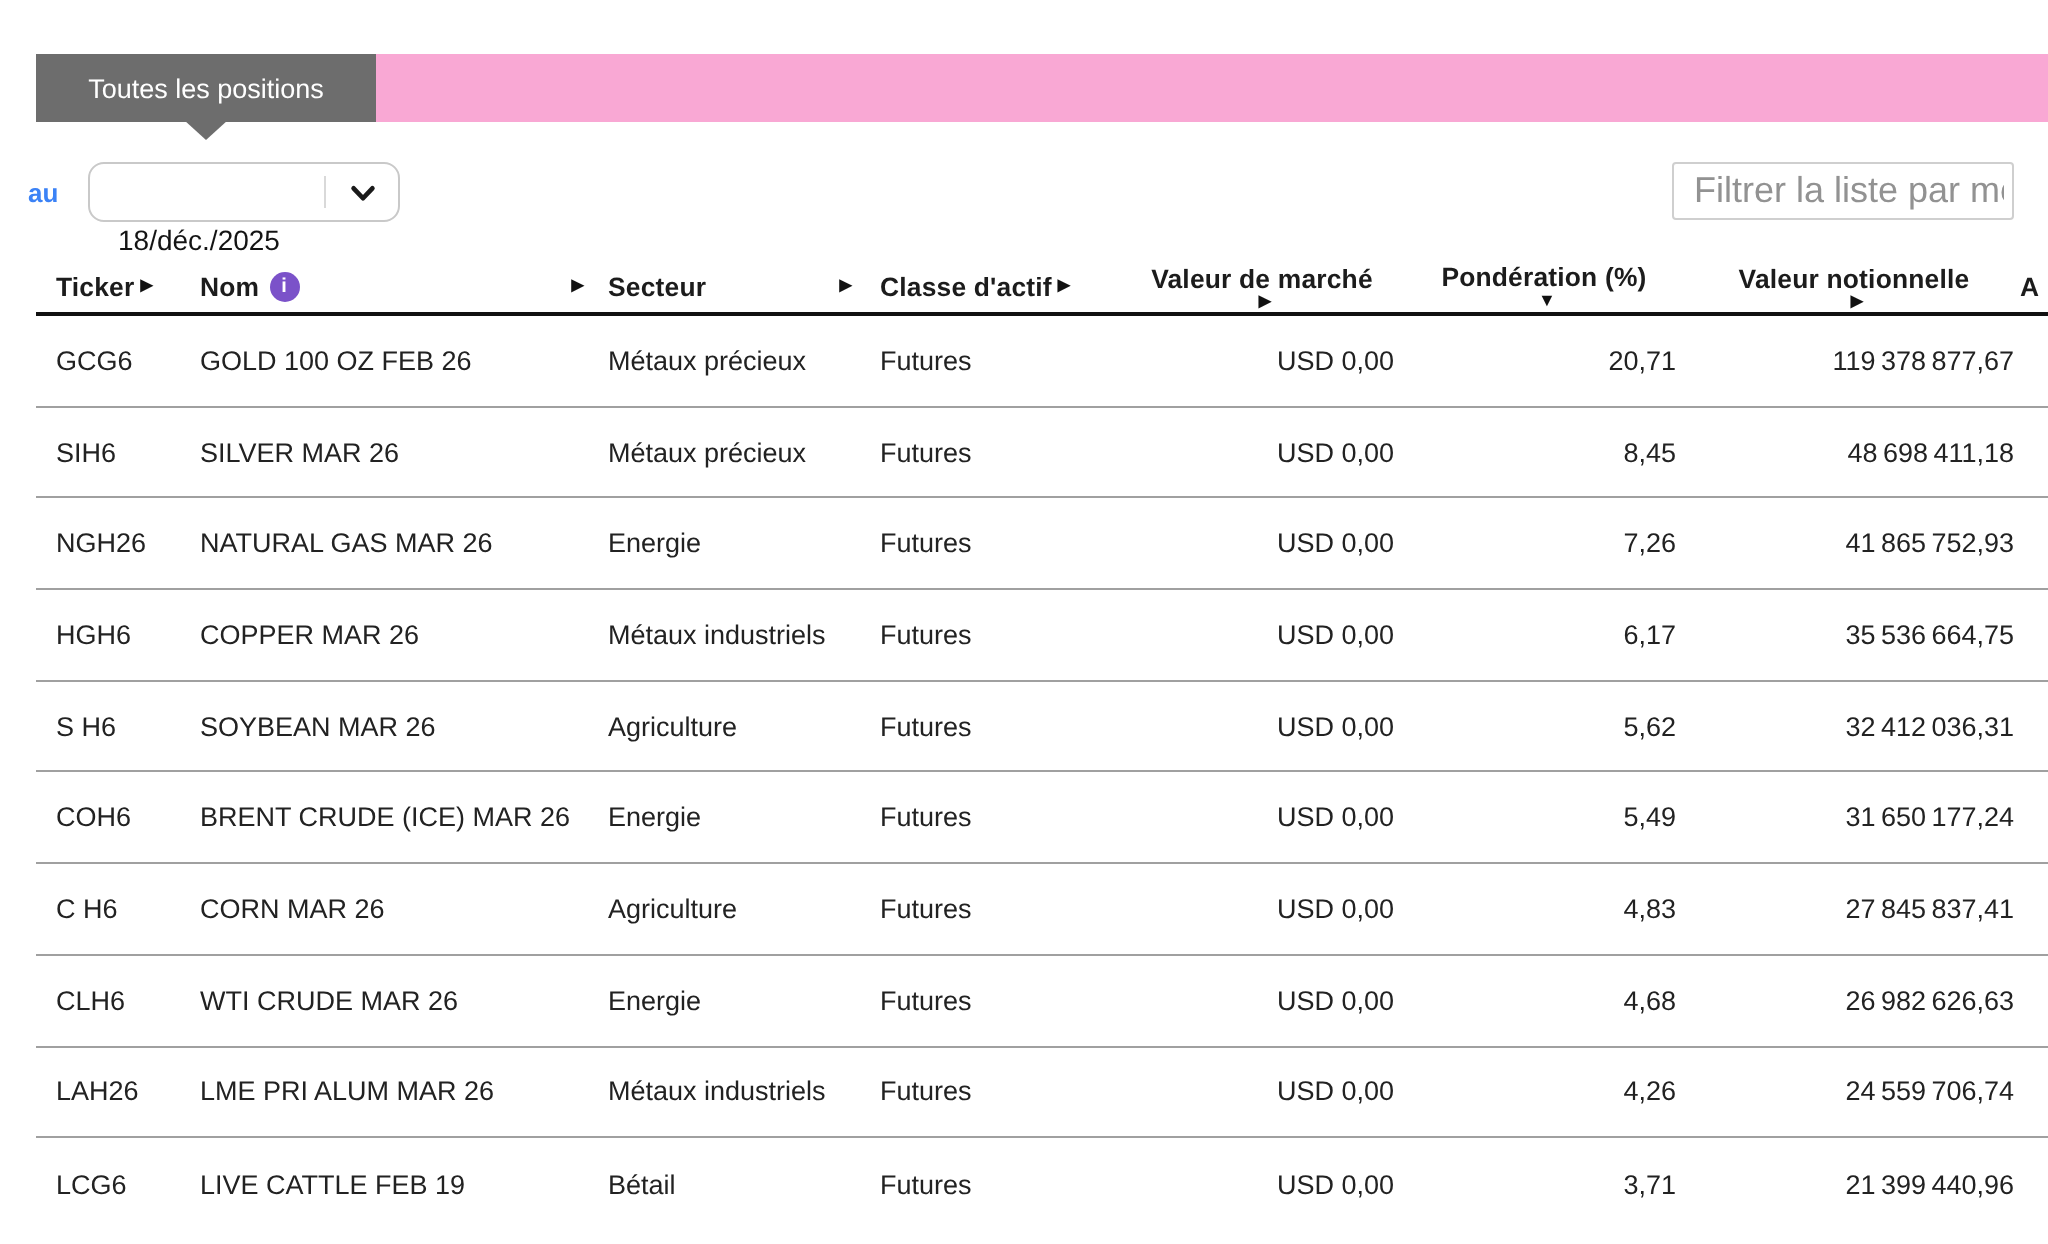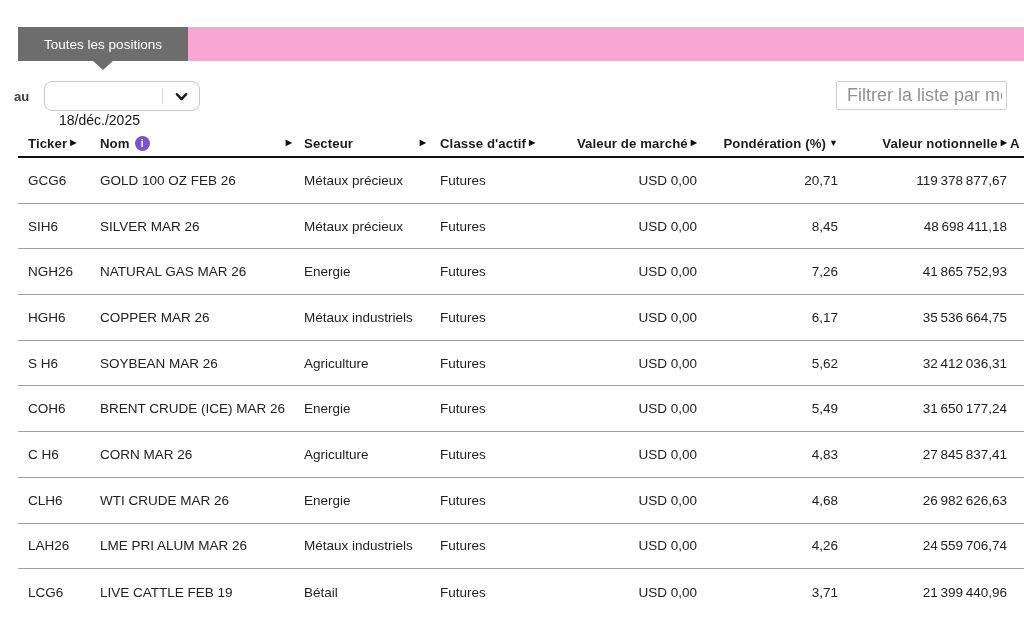--- a/index.html
+++ b/index.html
@@ -23,21 +23,21 @@
   }
   .tab-caret {
     position: absolute; left: 50%; bottom: -9px; transform: translateX(-50%);
     width: 0; height: 0;
     border-left: 11px solid transparent; border-right: 11px solid transparent;
     border-top: 10px solid #6d6d6d;
   }
   
   .au-label {
     position: absolute; left: 14px; top: 89px;
-    font-size: 13px; font-weight: 600; color: #404040;
+    font-size: 13px; font-weight: 600; color: #3b82f6;
   }
   .datebox {
     position: absolute; left: 44px; top: 81px; width: 156px; height: 30px;
     border: 1px solid #c9c9c9; border-radius: 8px; background: #fff;
     display: flex; align-items: center; box-sizing: border-box; cursor: pointer;
   }
   .date-text { flex: 1; padding-left: 14px; font-size: 14px; color: #141414; margin-top: 47px; }
   .date-divider { width: 1px; height: 16px; background: #d9d9d9; }
   .date-chevron { width: 36px; display: flex; align-items: center; justify-content: center; }
   .filterbox {
@@ -57,21 +57,21 @@
     display: grid;
     grid-template-columns: 72px 204px 136px 125px 141px 141px 163px 14px;
     padding-left: 10px; box-sizing: border-box; align-items: center;
   }
   .thead {
     height: 28px; border-bottom: 2px solid #111;
     font-weight: bold; font-size: 13.2px; letter-spacing: 0.1px;
   }
   .hc { display: flex; align-items: center; white-space: nowrap; overflow: visible; cursor: pointer; }
   .hc.spread { justify-content: space-between; }
-  .hc.right { justify-content: flex-end; }
+  .hc.right { justify-content: flex-end; flex-direction: column; }
   .arrow { font-size: 8px; line-height: 1; margin-left: 3px; color: #111; }
   .arrow.down { font-size: 9px; }
   .arrow.end-nom { margin-right: 12px; }
   .arrow.end-sect { margin-right: 14px; }
   .pad-r9 { padding-right: 9px; }
   .pad-r3 { padding-right: 3px; }
   .info-icon {
     width: 15px; height: 15px; border-radius: 50%;
     background: #7b52c9; color: #fff;
     font-size: 10px; font-weight: bold; font-style: normal;

